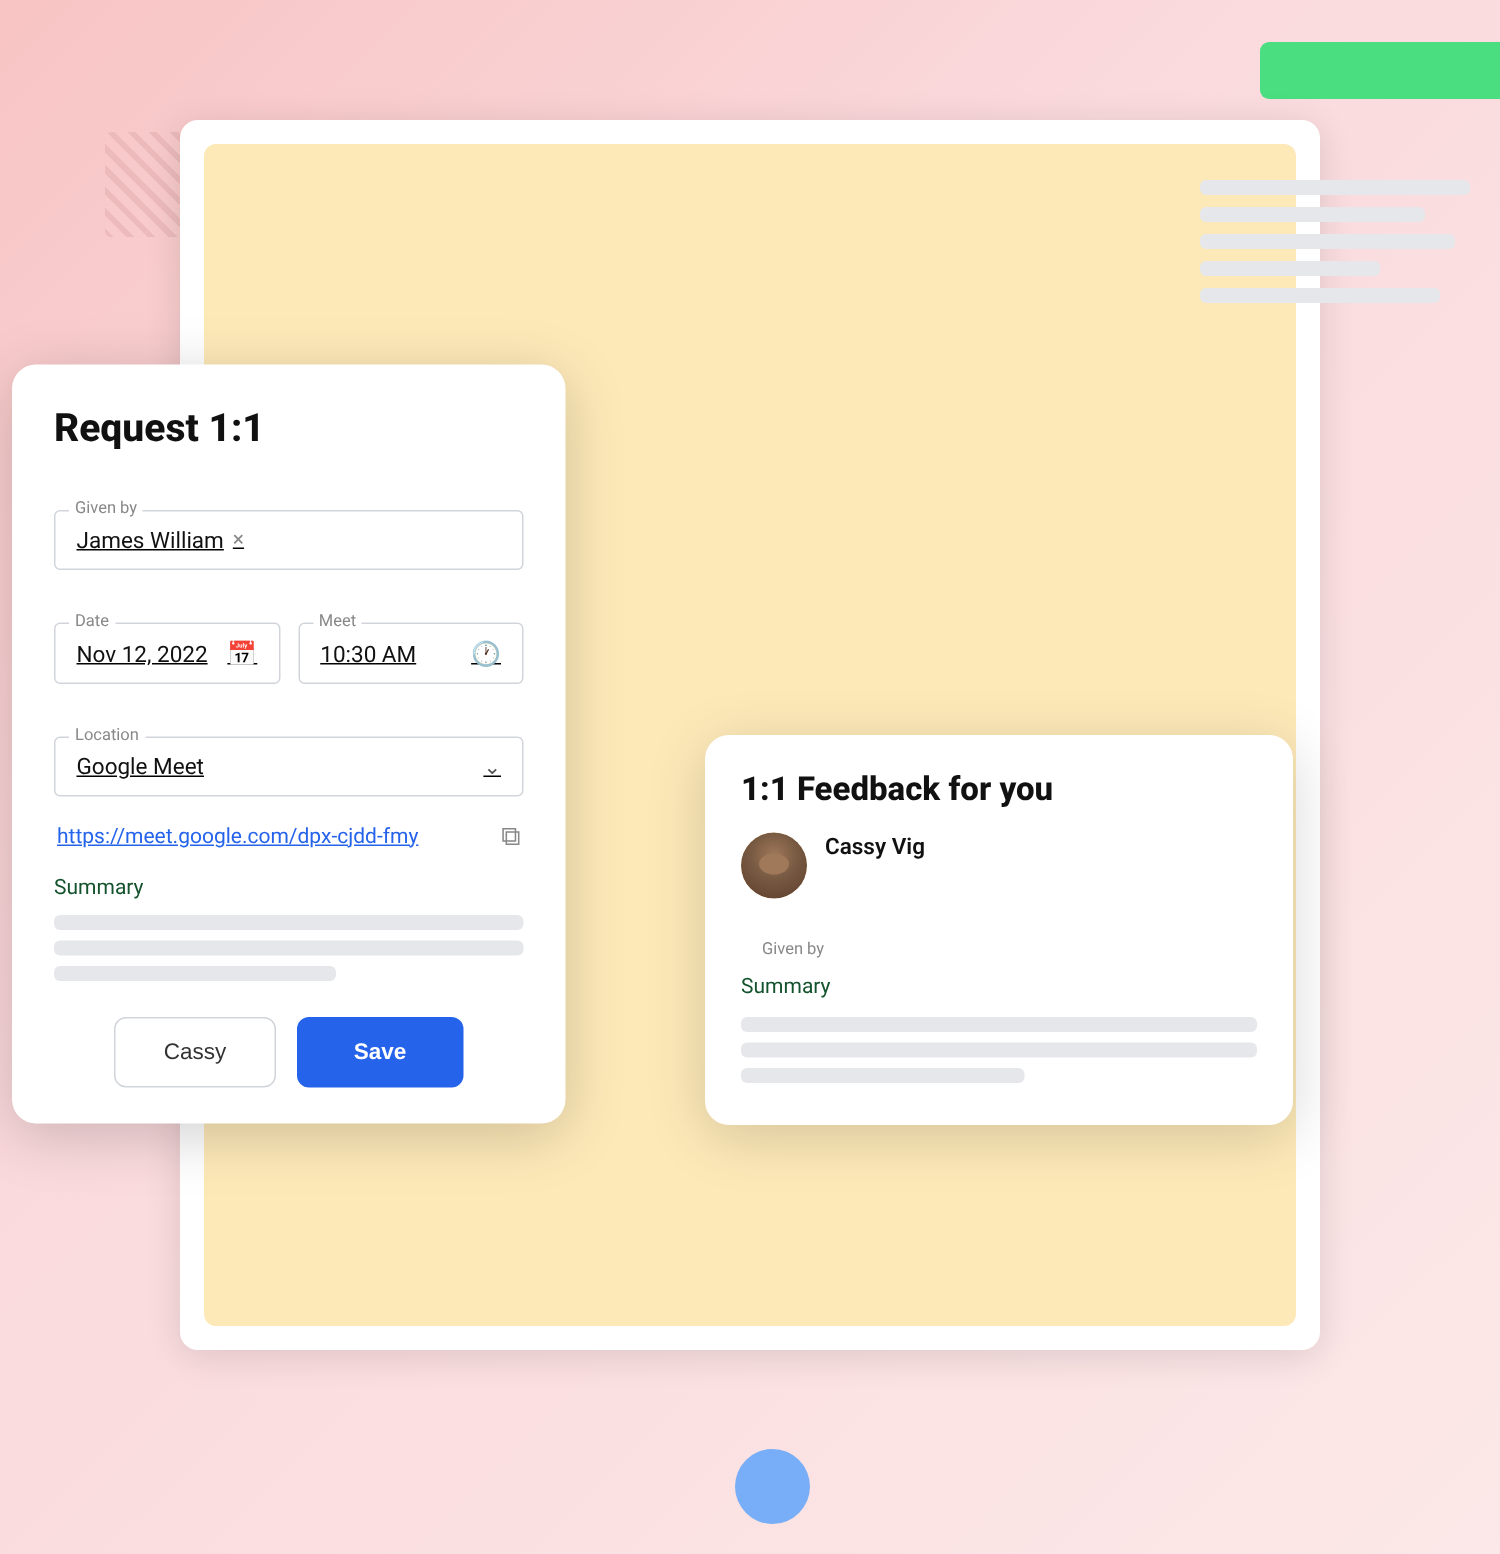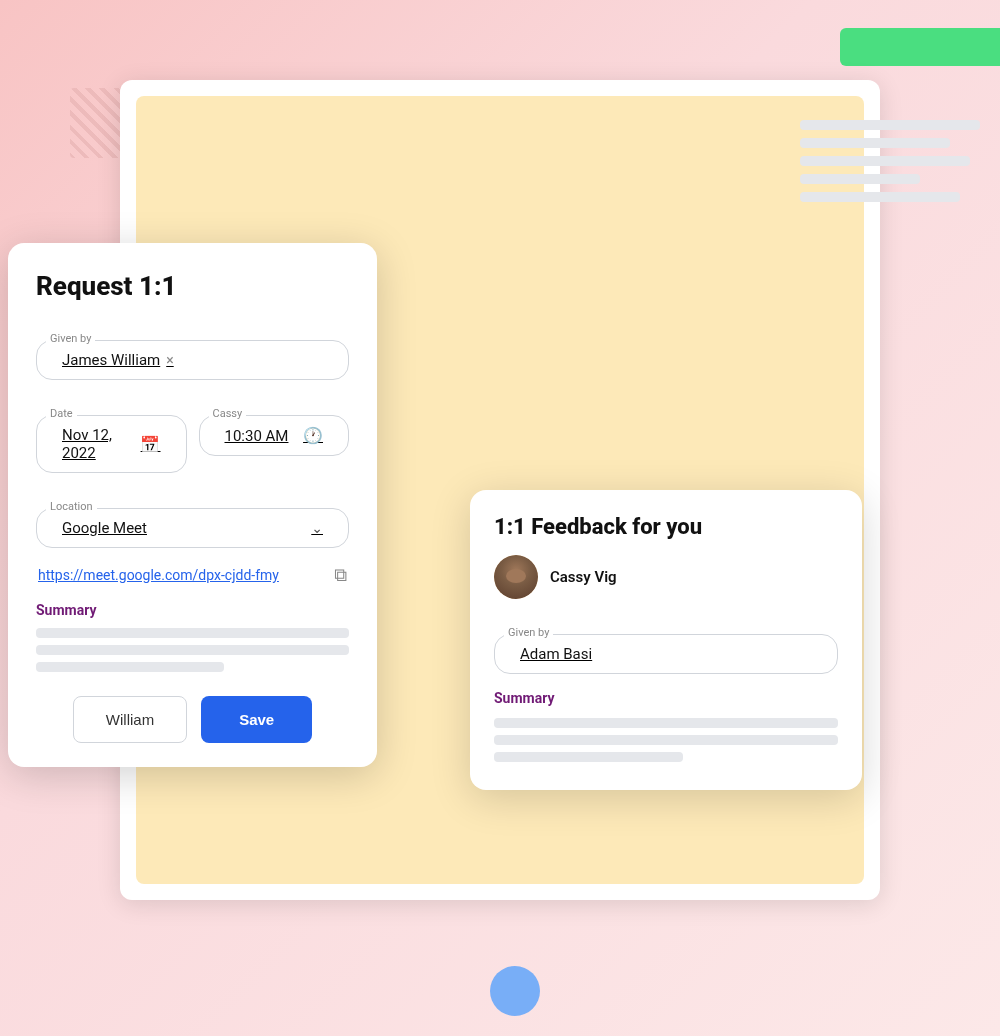--- a/index.html
+++ b/index.html
@@ -113,22 +113,22 @@
       position: relative;
       top: 6px;
       left: 10px;
       padding: 0 4px;
       z-index: 1;
       display: inline-block;
     }
 
     .field-box {
       border: 1px solid #d1d5db;
-      border-radius: 16px;
-      padding: 10px 25px;
+      border-radius: 4px;
+      padding: 10px 14px;
       font-size: 15px;
       color: #111;
       display: flex;
       align-items: center;
       justify-content: space-between;
       background: #fff;
     }
 
     .tag-pill {
       display: inline-flex;
@@ -190,23 +190,22 @@
     }
 
     .copy-icon {
       color: #888;
       font-size: 18px;
       cursor: pointer;
     }
 
     .summary-label {
       font-size: 14px;
-      color: #701a75;
+      color: #14532d;
       margin-bottom: 10px;
-      font-weight: bold;
     }
 
     .summary-lines {
       display: flex;
       flex-direction: column;
       gap: 7px;
       margin-bottom: 24px;
     }
 
     .summary-line {
@@ -262,21 +261,21 @@
 
     .feedback-title {
       font-size: 22px;
       font-weight: 800;
       color: #111;
       margin-bottom: 16px;
     }
 
     .user-row {
       display: flex;
-      align-items: center;
+      align-items: flex-start;
       gap: 12px;
       margin-bottom: 16px;
     }
 
     .avatar {
       width: 44px;
       height: 44px;
       border-radius: 50%;
       background: #c8a882;
       overflow: hidden;
@@ -374,21 +373,21 @@
 
   <div class="date-time-row">
     <div class="field-group">
       <span class="field-label">Date</span>
       <div class="field-box field-box-icon">
         <span>Nov 12, 2022</span>
         <span class="icon-glyph">📅</span>
       </div>
     </div>
     <div class="field-group">
-      <span class="field-label">Cassy</span>
+      <span class="field-label">Meet</span>
       <div class="field-box field-box-icon">
         <span>10:30 AM</span>
         <span class="icon-glyph">🕐</span>
       </div>
     </div>
   </div>
 
   <div class="field-group location-select">
     <span class="field-label">Location</span>
     <div class="field-box field-box-icon">
@@ -403,40 +402,37 @@
   </div>
 
   <div class="summary-label">Summary</div>
   <div class="summary-lines">
     <div class="summary-line"></div>
     <div class="summary-line"></div>
     <div class="summary-line"></div>
   </div>
 
   <div class="dialog-actions">
-    <button class="btn-cancel">William</button>
+    <button class="btn-cancel">Cassy</button>
     <button class="btn-save">Save</button>
   </div>
 </div>
 
 <div class="dialog-feedback">
   <div class="feedback-title">1:1 Feedback for you</div>
 
   <div class="user-row">
     <div class="avatar">
       <div class="avatar-inner"></div>
     </div>
     <span class="user-name">Cassy Vig</span>
   </div>
 
   <div class="field-group">
     <span class="field-label">Given by</span>
-    <div class="field-box">
-      <span>Adam Basi</span>
-    </div>
   </div>
 
   <div class="summary-label">Summary</div>
   <div class="feedback-summary-lines">
     <div class="feedback-summary-line"></div>
     <div class="feedback-summary-line"></div>
     <div class="feedback-summary-line"></div>
   </div>
 </div>
 

